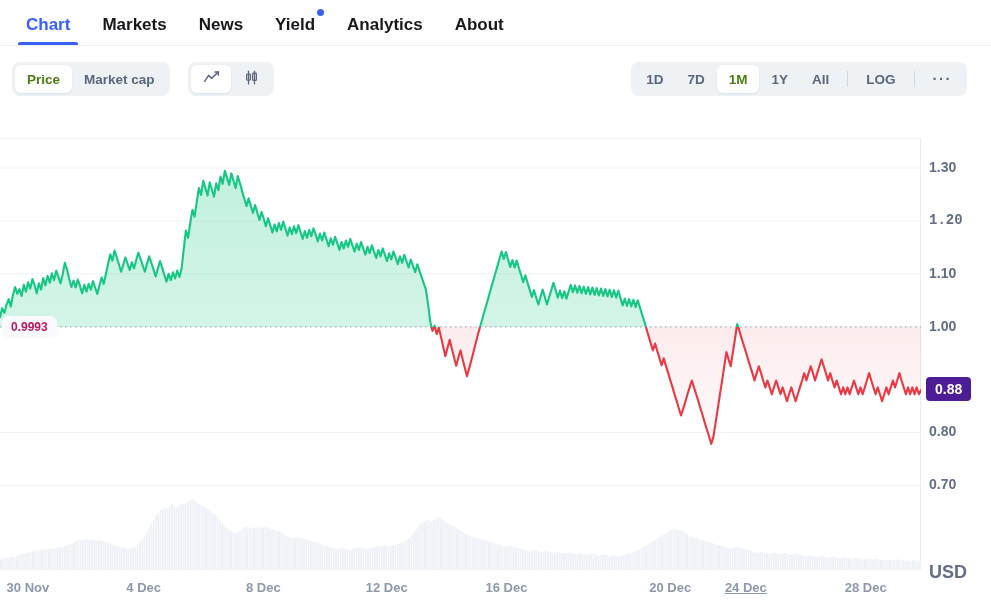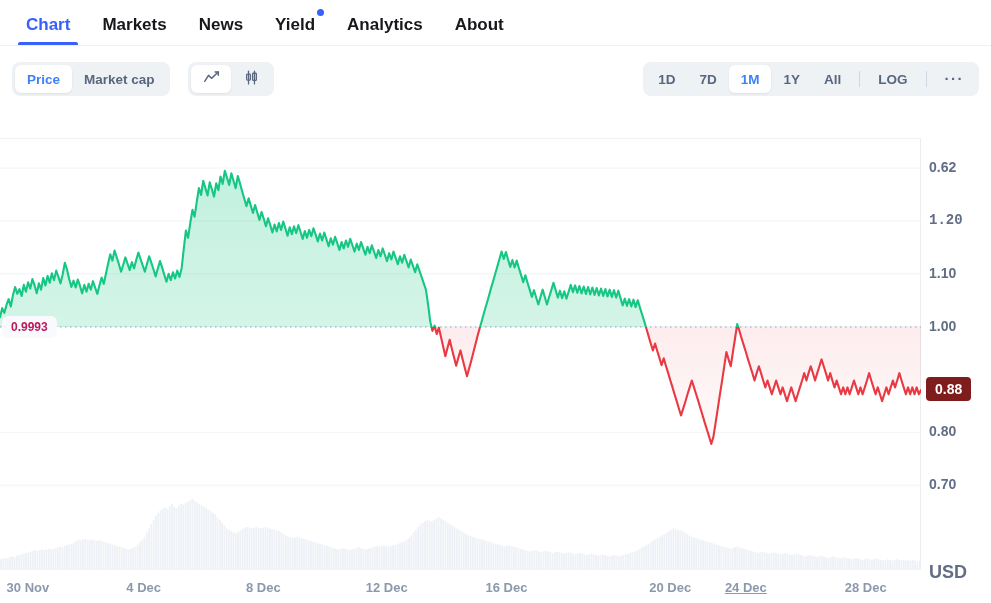--- a/index.html
+++ b/index.html
@@ -43,27 +43,27 @@
   .seg-group {
     position: absolute; display: flex; align-items: center;
     background: #eff2f5; border-radius: 8px; height: 34px; padding: 3px;
   }
   .seg-btn {
     display: flex; align-items: center; justify-content: center;
     height: 28px; padding: 0 12px; border-radius: 6px;
     font-size: 13.5px; font-weight: 700; color: #58667e;
     cursor: pointer; white-space: nowrap;
   }
-  .seg-btn.active { background: #ffffff; color: #3b82f6; box-shadow: 0 1px 2px rgba(88,102,126,0.12); }
+  .seg-btn.active { background: #ffffff; color: #4d7c0f; box-shadow: 0 1px 2px rgba(88,102,126,0.12); }
   .seg-icon { width: 40px; padding: 0; }
   .seg-sep { width: 1px; height: 16px; background: #cfd6e4; margin: 0 6px; }
 
   #pricecap-group { left: 12px; top: 16px; }
   #charttype-group { left: 188px; top: 16px; }
-  #range-group { right: 12px; top: 16px; }
+  #range-group { right: 24px; top: 16px; }
 
   .dots { letter-spacing: 1.5px; font-size: 15px; line-height: 10px; }
 
   
   .chart-frame {
     position: absolute; left: 0; top: 138px; width: 921px; height: 432px;
     border-top: 1px solid #f1f3f7;
     border-right: 1px solid #eaecef;
     border-bottom: 1px solid #f1f3f7;
   }
@@ -72,21 +72,21 @@
 
   
   .yaxis { position: absolute; left: 921px; top: 138px; width: 70px; height: 432px; }
   .ytick {
     position: absolute; left: 8px;
     font-size: 14px; font-weight: 700; color: #616e85;
     transform: translateY(-50%); white-space: nowrap;
   }
   .ybadge {
     position: absolute; left: 5px; transform: translateY(-50%);
-    background: #7f1d1d; color: #fff; font-size: 14px; font-weight: 700;
+    background: #4c1d95; color: #fff; font-size: 14px; font-weight: 700;
     padding: 4px 9px; border-radius: 4px; white-space: nowrap;
   }
   .yunit {
     position: absolute; left: 8px; top: 424px;
     font-size: 18px; font-weight: 700; color: #616e85;
   }
 
   
   .ref-tag {
     position: absolute; left: 2px; top: 350px; transform: translateY(-50%);
@@ -596,21 +596,21 @@
           <line x1="0" y1="188.01" x2="921" y2="188.01" stroke="#9aa5b8" stroke-width="1.2" stroke-dasharray="1.5 3.5"></line>
           <path d="M0.00,178.13 L2.16,169.14 L4.32,173.90 L6.49,165.97 L8.65,160.16 L10.81,167.56 L12.97,155.93 L15.13,148.00 L17.30,154.87 L19.46,150.11 L21.62,156.99 L23.78,145.89 L25.94,152.76 L28.11,143.24 L30.27,149.59 L32.43,140.07 L34.59,146.41 L36.75,154.34 L38.92,144.30 L41.08,150.64 L43.24,139.01 L45.40,146.41 L47.56,136.90 L49.73,143.77 L51.89,134.26 L54.05,141.13 L56.21,131.61 L58.37,137.96 L60.54,144.30 L62.70,135.31 L64.86,123.69 L67.02,130.56 L69.18,140.07 L71.35,148.00 L73.51,141.66 L75.67,148.53 L77.83,140.60 L79.99,146.94 L82.15,154.34 L84.32,145.89 L86.48,152.76 L88.64,144.83 L90.80,150.64 L92.96,142.19 L95.13,148.53 L97.29,154.87 L99.45,146.41 L101.61,138.49 L103.77,144.83 L105.94,134.79 L108.10,124.74 L110.26,115.23 L112.42,121.57 L114.58,111.53 L116.75,118.40 L118.91,125.27 L121.07,132.67 L123.23,125.80 L125.39,118.40 L127.56,124.74 L129.72,131.09 L131.88,123.16 L134.04,129.50 L136.20,121.04 L138.37,113.64 L140.53,119.99 L142.69,126.33 L144.85,132.67 L147.01,124.74 L149.18,117.34 L151.34,123.69 L153.50,130.56 L155.66,137.43 L157.82,129.50 L159.99,122.10 L162.15,128.44 L164.31,135.84 L166.47,142.71 L168.63,134.79 L170.80,141.13 L172.96,133.20 L175.12,139.54 L177.28,131.61 L179.44,137.96 L181.61,129.50 L183.77,109.94 L185.93,91.44 L188.09,98.84 L190.25,84.04 L192.42,70.83 L194.58,77.70 L196.74,62.90 L198.90,49.16 L201.06,56.03 L203.23,41.76 L205.39,49.16 L207.55,56.56 L209.71,43.34 L211.87,50.21 L214.04,57.61 L216.20,44.40 L218.36,51.27 L220.52,37.53 L222.68,44.93 L224.85,31.71 L227.01,38.59 L229.17,45.99 L231.33,34.36 L233.49,41.76 L235.65,49.16 L237.82,37.00 L239.98,44.40 L242.14,52.33 L244.30,59.73 L246.46,67.13 L248.63,59.20 L250.79,66.60 L252.95,74.00 L255.11,66.07 L257.27,73.47 L259.44,80.87 L261.60,72.94 L263.76,79.81 L265.92,87.21 L268.08,79.29 L270.25,86.16 L272.41,93.56 L274.57,85.63 L276.73,92.50 L278.89,84.04 L281.06,90.91 L283.22,82.46 L285.38,89.33 L287.54,96.73 L289.70,88.27 L291.87,95.14 L294.03,87.21 L296.19,94.09 L298.35,86.16 L300.51,93.03 L302.68,99.90 L304.84,91.97 L307.00,98.84 L309.16,90.91 L311.32,97.26 L313.49,89.33 L315.65,95.67 L317.81,102.54 L319.97,94.61 L322.13,101.49 L324.30,93.56 L326.46,100.43 L328.62,107.30 L330.78,99.37 L332.94,105.71 L335.11,97.79 L337.27,104.13 L339.43,111.00 L341.59,103.07 L343.75,109.41 L345.92,101.49 L348.08,107.83 L350.24,99.90 L352.40,106.24 L354.56,112.59 L356.73,104.66 L358.89,111.00 L361.05,103.07 L363.21,109.41 L365.37,115.76 L367.54,107.83 L369.70,114.17 L371.86,106.24 L374.02,112.59 L376.18,118.93 L378.35,111.00 L380.51,117.34 L382.67,109.41 L384.83,115.76 L386.99,122.10 L389.15,114.17 L391.32,120.51 L393.48,112.59 L395.64,118.93 L397.80,125.27 L399.96,117.34 L402.13,123.69 L404.29,115.76 L406.45,122.10 L408.61,128.44 L410.77,120.51 L412.94,126.86 L415.10,133.20 L417.26,125.27 L419.42,131.61 L421.58,137.96 L423.75,144.30 L425.91,150.64 L428.07,165.44 L430.23,182.36 L432.39,191.87 L434.56,186.59 L436.72,195.04 L438.88,188.70 L441.04,198.21 L443.20,207.73 L445.37,217.24 L447.53,208.79 L449.69,200.86 L451.85,209.84 L454.01,218.30 L456.18,226.76 L458.34,218.83 L460.50,211.43 L462.66,220.41 L464.82,228.87 L466.99,237.33 L469.15,229.40 L471.31,221.47 L473.47,213.01 L475.63,204.56 L477.80,196.10 L479.96,188.17 L482.12,180.77 L484.28,172.84 L486.44,165.44 L488.61,158.04 L490.77,150.11 L492.93,142.71 L495.09,135.31 L497.25,127.91 L499.42,119.99 L501.58,112.59 L503.74,119.99 L505.90,113.11 L508.06,120.51 L510.23,127.91 L512.39,121.04 L514.55,128.44 L516.71,121.57 L518.87,128.97 L521.04,135.84 L523.20,143.24 L525.36,136.37 L527.52,143.77 L529.68,150.64 L531.85,158.04 L534.01,151.17 L536.17,158.57 L538.33,165.44 L540.49,158.04 L542.65,150.64 L544.82,158.04 L546.98,165.44 L549.14,158.04 L551.30,151.17 L553.46,143.77 L555.63,151.17 L557.79,158.57 L559.95,151.70 L562.11,159.10 L564.27,152.23 L566.44,159.63 L568.60,152.76 L570.76,145.89 L572.92,153.29 L575.08,146.41 L577.25,153.81 L579.41,146.94 L581.57,154.34 L583.73,147.47 L585.89,154.87 L588.06,148.00 L590.22,155.40 L592.38,148.53 L594.54,155.93 L596.70,149.06 L598.87,156.46 L601.03,149.59 L603.19,156.99 L605.35,150.11 L607.51,157.51 L609.68,150.64 L611.84,158.04 L614.00,151.17 L616.16,158.57 L618.32,151.70 L620.49,159.10 L622.65,166.50 L624.81,159.63 L626.97,167.03 L629.13,160.16 L631.30,167.56 L633.46,160.69 L635.62,168.09 L637.78,161.21 L639.94,168.61 L642.11,175.49 L644.27,182.36 L646.43,189.76 L648.59,197.16 L650.75,204.56 L652.92,211.43 L655.08,204.56 L657.24,211.96 L659.40,218.83 L661.56,226.23 L663.73,219.36 L665.89,226.76 L668.05,233.63 L670.21,241.03 L672.37,247.90 L674.54,255.30 L676.70,262.17 L678.86,269.57 L681.02,276.44 L683.18,269.57 L685.35,262.70 L687.51,255.30 L689.67,248.43 L691.83,241.56 L693.99,248.43 L696.15,255.30 L698.32,262.17 L700.48,269.57 L702.64,276.44 L704.80,283.84 L706.96,290.71 L709.13,297.59 L711.29,304.99 L713.45,297.59 L715.61,283.84 L717.77,269.57 L719.94,255.30 L722.10,241.56 L724.26,227.29 L726.42,213.01 L728.58,220.41 L730.75,227.29 L732.91,213.01 L735.07,199.27 L737.23,185.00 L739.39,191.87 L741.56,199.27 L743.72,206.14 L745.88,213.01 L748.04,220.41 L750.20,227.29 L752.37,234.16 L754.53,241.56 L756.69,234.16 L758.85,227.29 L761.01,234.16 L763.18,241.56 L765.34,248.43 L767.50,241.56 L769.66,248.43 L771.82,255.30 L773.99,248.43 L776.15,241.56 L778.31,248.43 L780.47,255.30 L782.63,248.43 L784.80,255.30 L786.96,262.17 L789.12,255.30 L791.28,248.43 L793.44,255.30 L795.61,262.17 L797.77,255.30 L799.93,248.43 L802.09,241.56 L804.25,234.16 L806.42,241.56 L808.58,234.16 L810.74,227.29 L812.90,234.16 L815.06,241.56 L817.23,234.16 L819.39,227.29 L821.55,220.41 L823.71,227.29 L825.87,234.16 L828.04,241.56 L830.20,234.16 L832.36,241.56 L834.52,248.43 L836.68,241.56 L838.85,248.43 L841.01,255.30 L843.17,248.43 L845.33,255.30 L847.49,248.43 L849.65,255.30 L851.82,248.43 L853.98,241.56 L856.14,248.43 L858.30,255.30 L860.46,248.43 L862.63,255.30 L864.79,248.43 L866.95,241.56 L869.11,234.16 L871.27,241.56 L873.44,248.43 L875.60,255.30 L877.76,248.43 L879.92,255.30 L882.08,262.17 L884.25,255.30 L886.41,248.43 L888.57,255.30 L890.73,248.43 L892.89,241.56 L895.06,248.43 L897.22,241.56 L899.38,234.16 L901.54,241.56 L903.70,248.43 L905.87,255.30 L908.03,248.43 L910.19,255.30 L912.35,248.43 L914.51,255.30 L916.68,248.43 L918.84,255.30 L921.00,251.07" fill="none" stroke="#16c784" stroke-width="2.1" stroke-linejoin="round" stroke-linecap="round" clip-path="url(#clipAbove)"></path>
           <path d="M0.00,178.13 L2.16,169.14 L4.32,173.90 L6.49,165.97 L8.65,160.16 L10.81,167.56 L12.97,155.93 L15.13,148.00 L17.30,154.87 L19.46,150.11 L21.62,156.99 L23.78,145.89 L25.94,152.76 L28.11,143.24 L30.27,149.59 L32.43,140.07 L34.59,146.41 L36.75,154.34 L38.92,144.30 L41.08,150.64 L43.24,139.01 L45.40,146.41 L47.56,136.90 L49.73,143.77 L51.89,134.26 L54.05,141.13 L56.21,131.61 L58.37,137.96 L60.54,144.30 L62.70,135.31 L64.86,123.69 L67.02,130.56 L69.18,140.07 L71.35,148.00 L73.51,141.66 L75.67,148.53 L77.83,140.60 L79.99,146.94 L82.15,154.34 L84.32,145.89 L86.48,152.76 L88.64,144.83 L90.80,150.64 L92.96,142.19 L95.13,148.53 L97.29,154.87 L99.45,146.41 L101.61,138.49 L103.77,144.83 L105.94,134.79 L108.10,124.74 L110.26,115.23 L112.42,121.57 L114.58,111.53 L116.75,118.40 L118.91,125.27 L121.07,132.67 L123.23,125.80 L125.39,118.40 L127.56,124.74 L129.72,131.09 L131.88,123.16 L134.04,129.50 L136.20,121.04 L138.37,113.64 L140.53,119.99 L142.69,126.33 L144.85,132.67 L147.01,124.74 L149.18,117.34 L151.34,123.69 L153.50,130.56 L155.66,137.43 L157.82,129.50 L159.99,122.10 L162.15,128.44 L164.31,135.84 L166.47,142.71 L168.63,134.79 L170.80,141.13 L172.96,133.20 L175.12,139.54 L177.28,131.61 L179.44,137.96 L181.61,129.50 L183.77,109.94 L185.93,91.44 L188.09,98.84 L190.25,84.04 L192.42,70.83 L194.58,77.70 L196.74,62.90 L198.90,49.16 L201.06,56.03 L203.23,41.76 L205.39,49.16 L207.55,56.56 L209.71,43.34 L211.87,50.21 L214.04,57.61 L216.20,44.40 L218.36,51.27 L220.52,37.53 L222.68,44.93 L224.85,31.71 L227.01,38.59 L229.17,45.99 L231.33,34.36 L233.49,41.76 L235.65,49.16 L237.82,37.00 L239.98,44.40 L242.14,52.33 L244.30,59.73 L246.46,67.13 L248.63,59.20 L250.79,66.60 L252.95,74.00 L255.11,66.07 L257.27,73.47 L259.44,80.87 L261.60,72.94 L263.76,79.81 L265.92,87.21 L268.08,79.29 L270.25,86.16 L272.41,93.56 L274.57,85.63 L276.73,92.50 L278.89,84.04 L281.06,90.91 L283.22,82.46 L285.38,89.33 L287.54,96.73 L289.70,88.27 L291.87,95.14 L294.03,87.21 L296.19,94.09 L298.35,86.16 L300.51,93.03 L302.68,99.90 L304.84,91.97 L307.00,98.84 L309.16,90.91 L311.32,97.26 L313.49,89.33 L315.65,95.67 L317.81,102.54 L319.97,94.61 L322.13,101.49 L324.30,93.56 L326.46,100.43 L328.62,107.30 L330.78,99.37 L332.94,105.71 L335.11,97.79 L337.27,104.13 L339.43,111.00 L341.59,103.07 L343.75,109.41 L345.92,101.49 L348.08,107.83 L350.24,99.90 L352.40,106.24 L354.56,112.59 L356.73,104.66 L358.89,111.00 L361.05,103.07 L363.21,109.41 L365.37,115.76 L367.54,107.83 L369.70,114.17 L371.86,106.24 L374.02,112.59 L376.18,118.93 L378.35,111.00 L380.51,117.34 L382.67,109.41 L384.83,115.76 L386.99,122.10 L389.15,114.17 L391.32,120.51 L393.48,112.59 L395.64,118.93 L397.80,125.27 L399.96,117.34 L402.13,123.69 L404.29,115.76 L406.45,122.10 L408.61,128.44 L410.77,120.51 L412.94,126.86 L415.10,133.20 L417.26,125.27 L419.42,131.61 L421.58,137.96 L423.75,144.30 L425.91,150.64 L428.07,165.44 L430.23,182.36 L432.39,191.87 L434.56,186.59 L436.72,195.04 L438.88,188.70 L441.04,198.21 L443.20,207.73 L445.37,217.24 L447.53,208.79 L449.69,200.86 L451.85,209.84 L454.01,218.30 L456.18,226.76 L458.34,218.83 L460.50,211.43 L462.66,220.41 L464.82,228.87 L466.99,237.33 L469.15,229.40 L471.31,221.47 L473.47,213.01 L475.63,204.56 L477.80,196.10 L479.96,188.17 L482.12,180.77 L484.28,172.84 L486.44,165.44 L488.61,158.04 L490.77,150.11 L492.93,142.71 L495.09,135.31 L497.25,127.91 L499.42,119.99 L501.58,112.59 L503.74,119.99 L505.90,113.11 L508.06,120.51 L510.23,127.91 L512.39,121.04 L514.55,128.44 L516.71,121.57 L518.87,128.97 L521.04,135.84 L523.20,143.24 L525.36,136.37 L527.52,143.77 L529.68,150.64 L531.85,158.04 L534.01,151.17 L536.17,158.57 L538.33,165.44 L540.49,158.04 L542.65,150.64 L544.82,158.04 L546.98,165.44 L549.14,158.04 L551.30,151.17 L553.46,143.77 L555.63,151.17 L557.79,158.57 L559.95,151.70 L562.11,159.10 L564.27,152.23 L566.44,159.63 L568.60,152.76 L570.76,145.89 L572.92,153.29 L575.08,146.41 L577.25,153.81 L579.41,146.94 L581.57,154.34 L583.73,147.47 L585.89,154.87 L588.06,148.00 L590.22,155.40 L592.38,148.53 L594.54,155.93 L596.70,149.06 L598.87,156.46 L601.03,149.59 L603.19,156.99 L605.35,150.11 L607.51,157.51 L609.68,150.64 L611.84,158.04 L614.00,151.17 L616.16,158.57 L618.32,151.70 L620.49,159.10 L622.65,166.50 L624.81,159.63 L626.97,167.03 L629.13,160.16 L631.30,167.56 L633.46,160.69 L635.62,168.09 L637.78,161.21 L639.94,168.61 L642.11,175.49 L644.27,182.36 L646.43,189.76 L648.59,197.16 L650.75,204.56 L652.92,211.43 L655.08,204.56 L657.24,211.96 L659.40,218.83 L661.56,226.23 L663.73,219.36 L665.89,226.76 L668.05,233.63 L670.21,241.03 L672.37,247.90 L674.54,255.30 L676.70,262.17 L678.86,269.57 L681.02,276.44 L683.18,269.57 L685.35,262.70 L687.51,255.30 L689.67,248.43 L691.83,241.56 L693.99,248.43 L696.15,255.30 L698.32,262.17 L700.48,269.57 L702.64,276.44 L704.80,283.84 L706.96,290.71 L709.13,297.59 L711.29,304.99 L713.45,297.59 L715.61,283.84 L717.77,269.57 L719.94,255.30 L722.10,241.56 L724.26,227.29 L726.42,213.01 L728.58,220.41 L730.75,227.29 L732.91,213.01 L735.07,199.27 L737.23,185.00 L739.39,191.87 L741.56,199.27 L743.72,206.14 L745.88,213.01 L748.04,220.41 L750.20,227.29 L752.37,234.16 L754.53,241.56 L756.69,234.16 L758.85,227.29 L761.01,234.16 L763.18,241.56 L765.34,248.43 L767.50,241.56 L769.66,248.43 L771.82,255.30 L773.99,248.43 L776.15,241.56 L778.31,248.43 L780.47,255.30 L782.63,248.43 L784.80,255.30 L786.96,262.17 L789.12,255.30 L791.28,248.43 L793.44,255.30 L795.61,262.17 L797.77,255.30 L799.93,248.43 L802.09,241.56 L804.25,234.16 L806.42,241.56 L808.58,234.16 L810.74,227.29 L812.90,234.16 L815.06,241.56 L817.23,234.16 L819.39,227.29 L821.55,220.41 L823.71,227.29 L825.87,234.16 L828.04,241.56 L830.20,234.16 L832.36,241.56 L834.52,248.43 L836.68,241.56 L838.85,248.43 L841.01,255.30 L843.17,248.43 L845.33,255.30 L847.49,248.43 L849.65,255.30 L851.82,248.43 L853.98,241.56 L856.14,248.43 L858.30,255.30 L860.46,248.43 L862.63,255.30 L864.79,248.43 L866.95,241.56 L869.11,234.16 L871.27,241.56 L873.44,248.43 L875.60,255.30 L877.76,248.43 L879.92,255.30 L882.08,262.17 L884.25,255.30 L886.41,248.43 L888.57,255.30 L890.73,248.43 L892.89,241.56 L895.06,248.43 L897.22,241.56 L899.38,234.16 L901.54,241.56 L903.70,248.43 L905.87,255.30 L908.03,248.43 L910.19,255.30 L912.35,248.43 L914.51,255.30 L916.68,248.43 L918.84,255.30 L921.00,251.07" fill="none" stroke="#ea3943" stroke-width="2.1" stroke-linejoin="round" stroke-linecap="round" clip-path="url(#clipBelow)"></path>
         </svg>
       </div>
     <div class="ref-tag" id="ref-tag" style="top: 188px;">0.9993</div>
 
   </div>
 
   <div class="yaxis" id="yaxis">
-      <div class="ytick" style="top: 29.1px;">0.62</div>
+      <div class="ytick" style="top: 29.1px;">1.30</div>
       <div class="ytick" style="top: 81.9px; font-family: Liberation Mono, monospace;">1.20</div>
       <div class="ytick" style="top: 134.8px;">1.10</div>
       <div class="ytick" style="top: 187.6px;">1.00</div>
       <div class="ytick" style="top: 293.4px;">0.80</div>
       <div class="ytick" style="top: 346.2px;">0.70</div>
       <div class="ybadge" style="top: 251.1px;">0.88</div>
       <div class="yunit">USD</div>
     </div>
 
   <div class="xaxis" id="xaxis">

